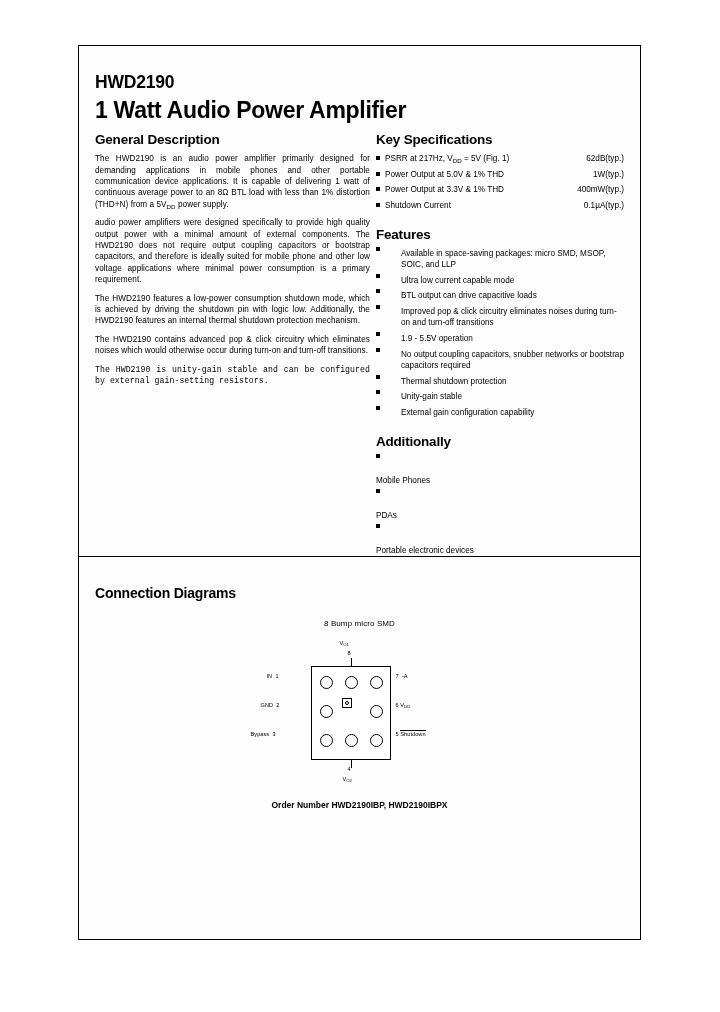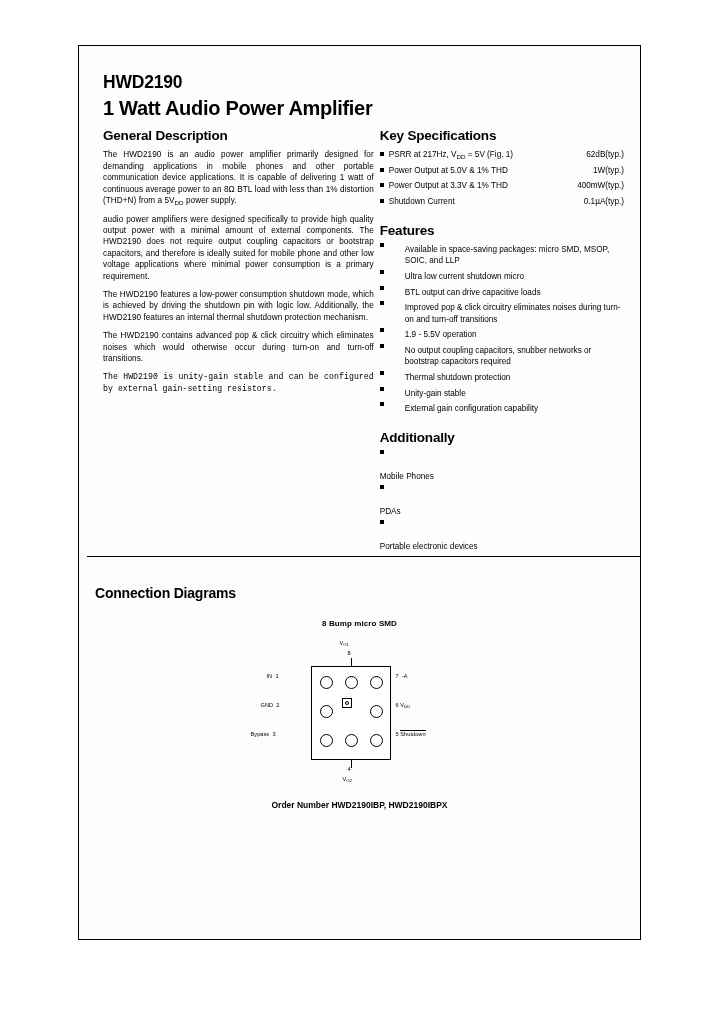--- a/index.html
+++ b/index.html
@@ -20,39 +20,39 @@
     left: 78px;
     top: 45px;
     width: 563px;
     height: 895px;
     border: 1.6px solid #000000;
     box-sizing: border-box;
     background: #fdfdfd;
   }
   .upper-section {
     position: absolute;
-    left: 8px;
+    left: 0;
     top: 0;
     right: 0;
     height: 511px;
     border-bottom: 1.4px solid #000000;
     box-sizing: border-box;
   }
   .inner {
     padding: 0 16px;
   }
   .doc-title {
     font-size: 17.5px;
     font-weight: bold;
     letter-spacing: -0.2px;
     margin: 26px 0 0 0;
     line-height: 1.24;
   }
   .doc-subtitle {
-    font-size: 20px;
+    font-size: 23px;
     font-weight: bold;
     letter-spacing: -0.3px;
     margin: 2px 0 7px 0;
     line-height: 1.24;
   }
   .columns {
     display: flex;
     margin-top: 8px;
   }
   .col-left {
@@ -133,21 +133,21 @@
     font-weight: bold;
     margin: 28px 0 0 16px;
     letter-spacing: -0.2px;
   }
   .pkg-wrap {
     margin-top: 18px;
     text-align: center;
   }
   .pkg-title {
     font-size: 8px;
-    font-weight: bold;
+    font-weight: normal;
     margin-bottom: 14px;
     letter-spacing: 0.1px;
     text-align: center;
   }
   .pkg-area {
     position: relative;
     width: 230px;
     height: 145px;
     margin: 0 auto;
   }
@@ -270,21 +270,21 @@
           </div>
 
           <h2 class="sec-head spaced">Features</h2>
           <div class="feat-list">
             <div class="feat-item">
                 <span class="bullet"></span>
                 <span class="feat-text">Available in space-saving packages: micro SMD, MSOP, SOIC, and LLP</span>
               </div>
             <div class="feat-item">
                 <span class="bullet"></span>
-                <span class="feat-text">Ultra low current shutdown micro</span>
+                <span class="feat-text">Ultra low current capable mode</span>
               </div>
             <div class="feat-item">
                 <span class="bullet"></span>
                 <span class="feat-text">BTL output can drive capacitive loads</span>
               </div>
             <div class="feat-item">
                 <span class="bullet"></span>
                 <span class="feat-text">Improved pop &amp; click circuitry eliminates noises during turn-on and turn-off transitions</span>
               </div>
             <div class="feat-item">

